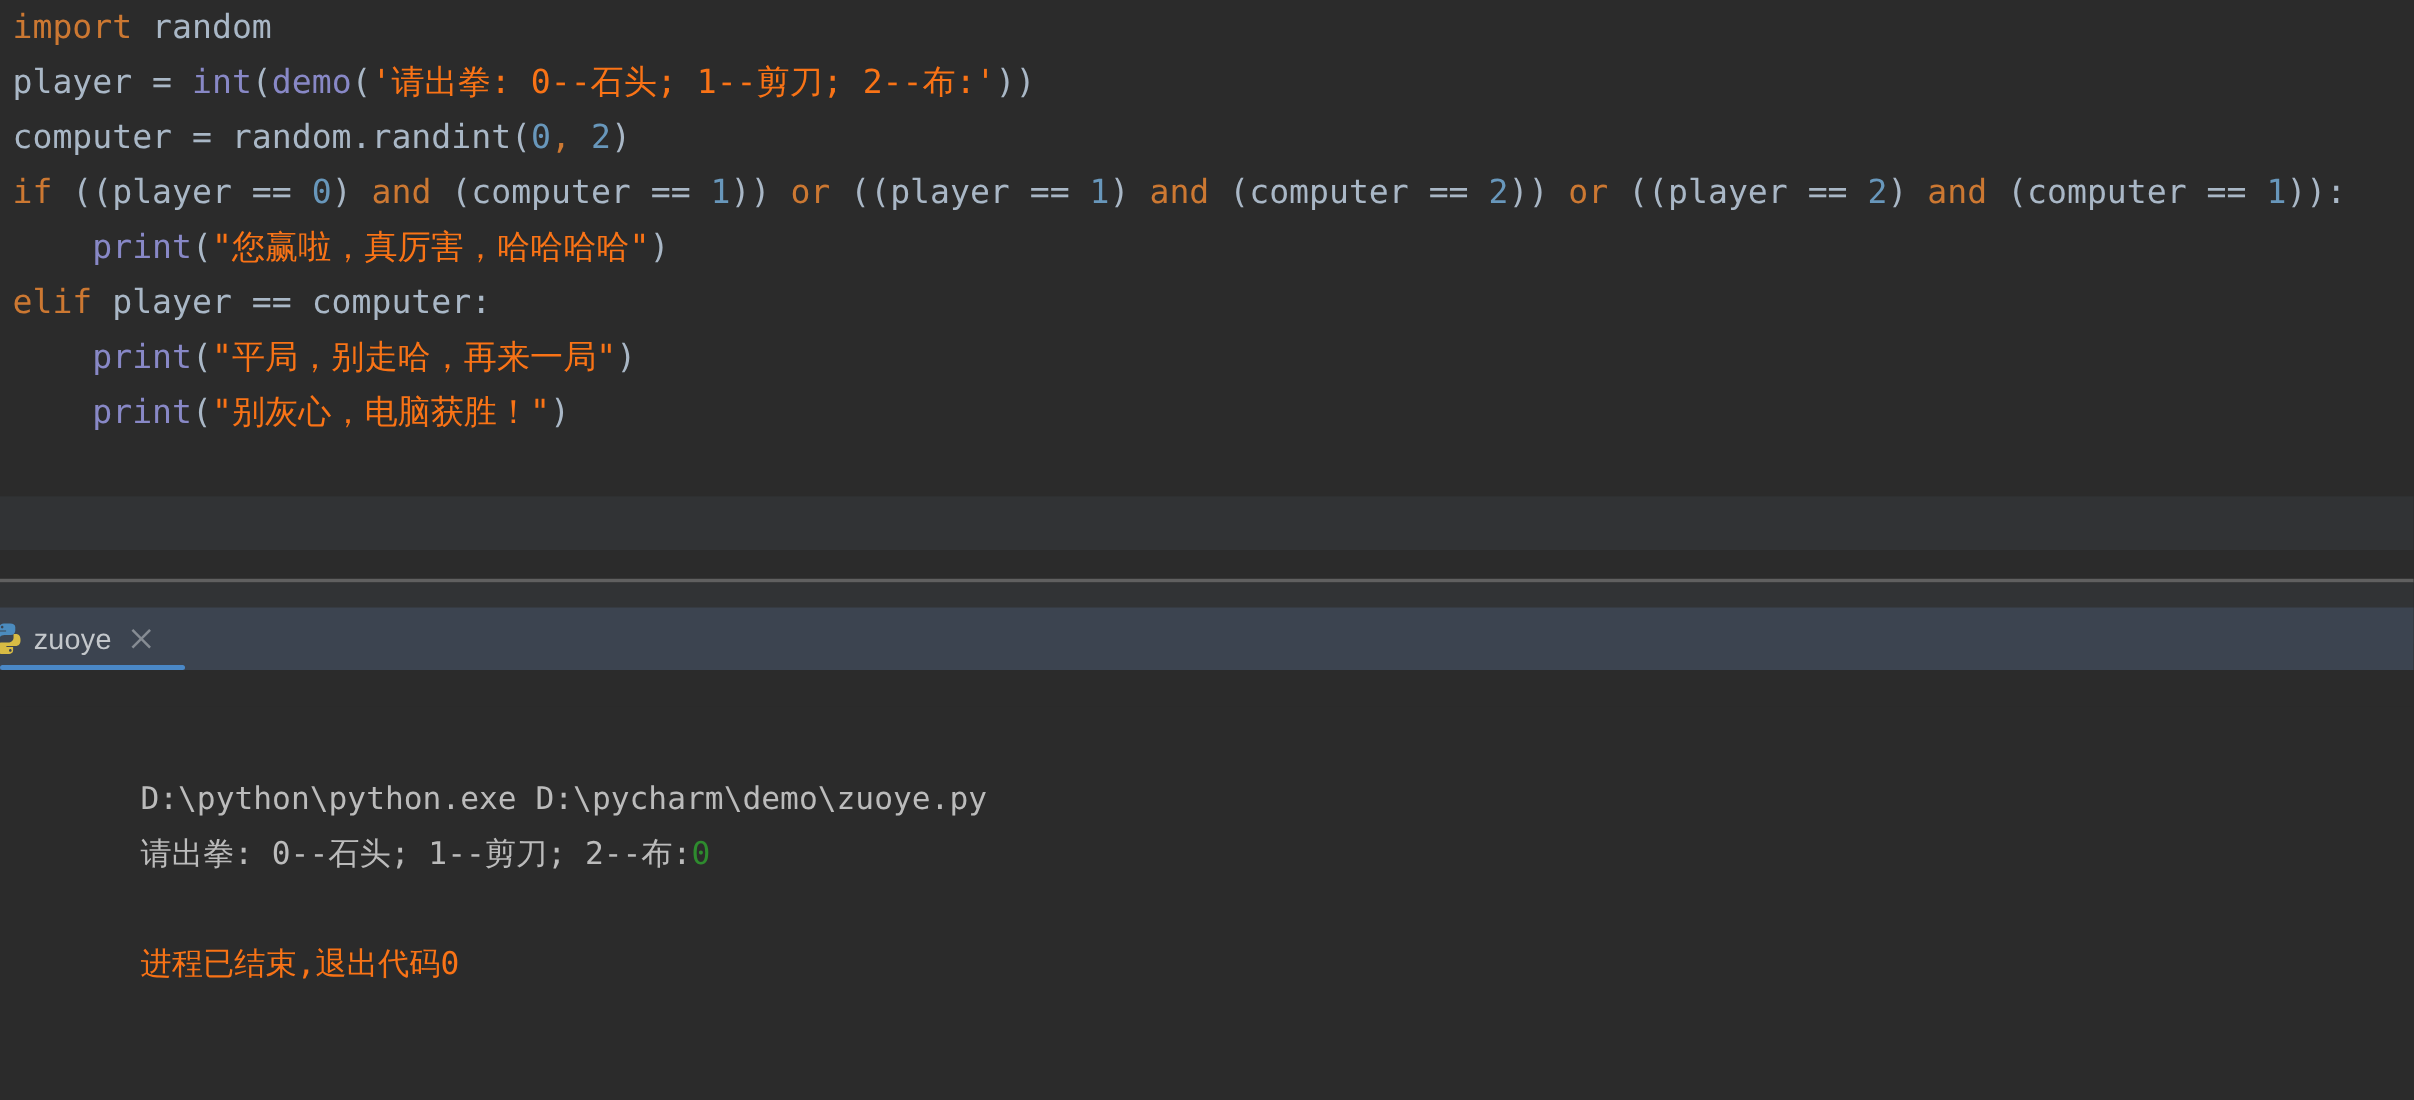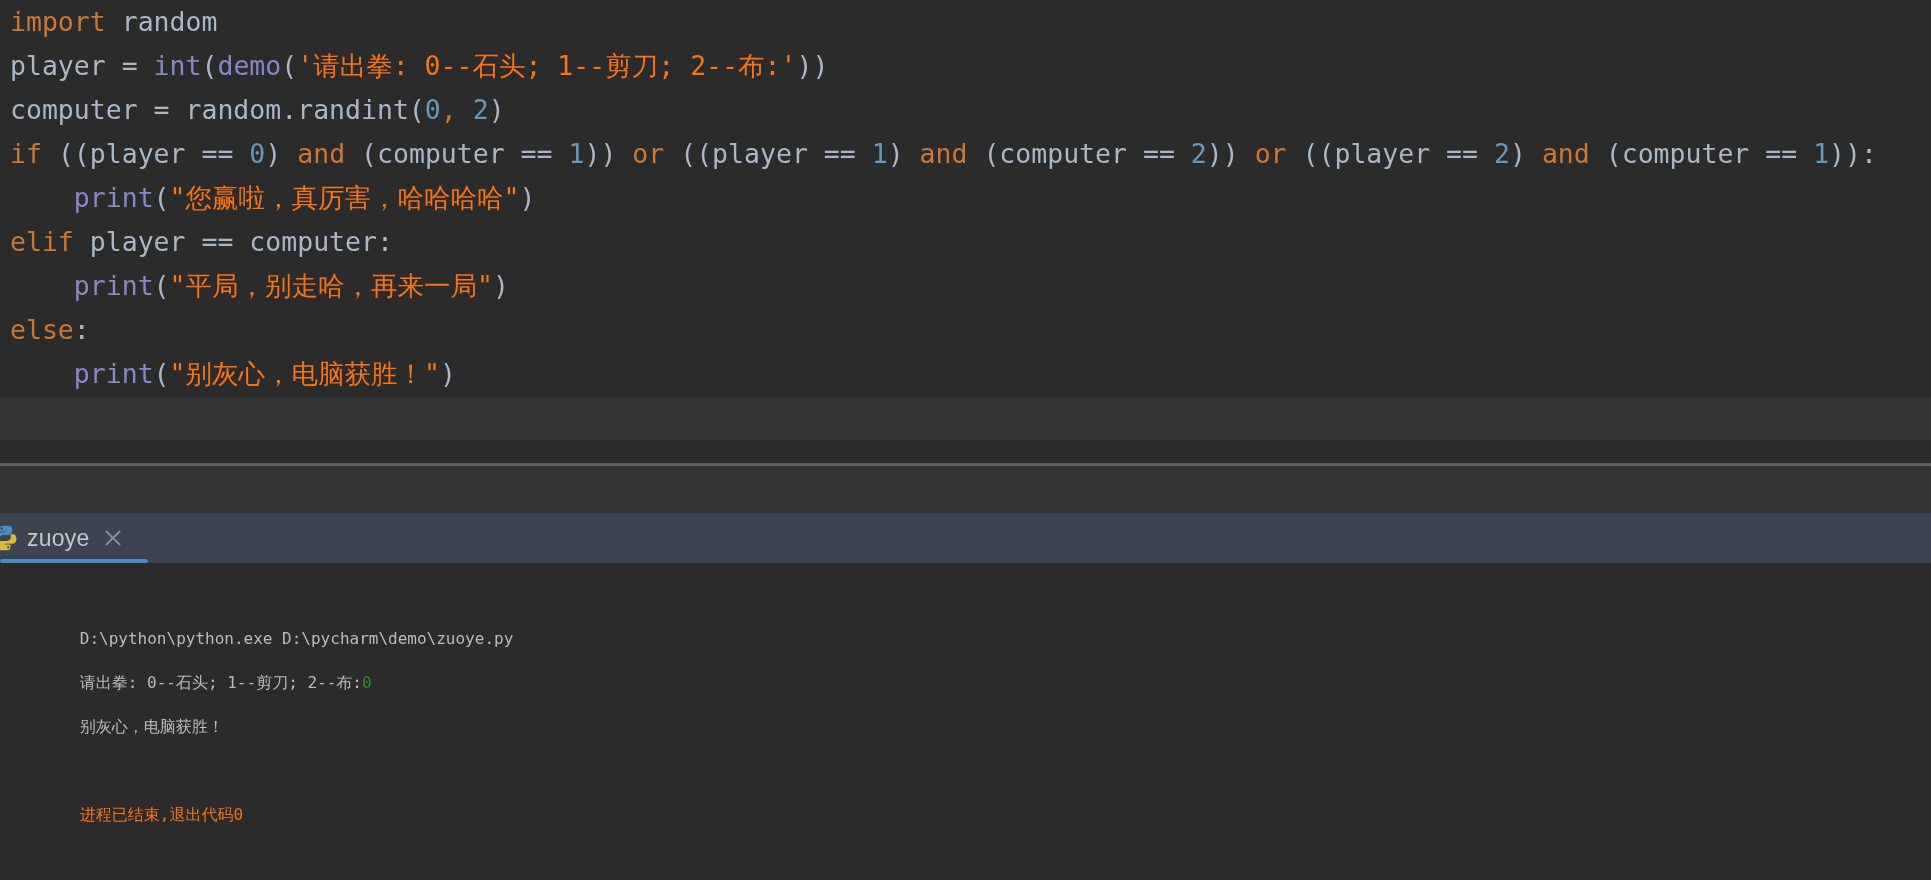--- a/index.html
+++ b/index.html
@@ -46,21 +46,21 @@
     position: absolute; left: 0; top: 463px; width: 1931px; height: 3px;
     background: #606060;
   }
   #band-light-2 {
     position: absolute; left: 0; top: 466px; width: 1931px; height: 49px;
     background: #313335;
   }
 
   
   #tabbar {
-    position: absolute; left: 0; top: 513px; width: 1931px; height: 50px;
+    position: absolute; left: 0; top: 486px; width: 1931px; height: 50px;
     background: #3c4450;
   }
   #tab-zuoye {
     position: absolute; left: 0; top: 0; height: 50px;
     display: flex; align-items: center;
     padding-left: 0px;
   }
   #py-icon {
     width: 28px; height: 28px;
     margin-left: -9px; margin-right: 8px;
@@ -85,21 +85,21 @@
     background: #4a88c7; border-radius: 2px;
   }
 
   
   #console {
     position: absolute; left: 0; top: 565px; width: 1931px; height: 315px;
     background: #2b2b2b; padding-top: 8px;
   }
   .out-line {
     height: 44px; line-height: 44px;
-    font-size: 16px;
+    font-size: 25px;
     white-space: pre;
     padding-left: 22px;
     color: #bbbbbb;
     font-family: "DejaVu Sans Mono", "Liberation Mono", monospace;
   }
   .out-blank { height: 44px; }
   .input-echo { color: #2e8b2e; }
   .exit-line { color: #f97316; }
 </style>
 </head>
@@ -108,21 +108,20 @@
 <div id="app">
 
   <div id="editor">
     <div class="code-line"><span class="kw">import</span><span class="id"> random</span></div>
     <div class="code-line"><span class="id">player = </span><span class="bltn">int</span><span class="id">(</span><span class="bltn">demo</span><span class="id">(</span><span class="str">'请出拳: 0--石头; 1--剪刀; 2--布:'</span><span class="id">))</span></div>
     <div class="code-line"><span class="id">computer = random.randint(</span><span class="num">0</span><span class="comma">,</span><span class="id"> </span><span class="num">2</span><span class="id">)</span></div>
     <div class="code-line"><span class="kw">if</span><span class="id"> ((player == </span><span class="num">0</span><span class="id">) </span><span class="kw">and</span><span class="id"> (computer == </span><span class="num">1</span><span class="id">)) </span><span class="kw">or</span><span class="id"> ((player == </span><span class="num">1</span><span class="id">) </span><span class="kw">and</span><span class="id"> (computer == </span><span class="num">2</span><span class="id">)) </span><span class="kw">or</span><span class="id"> ((player == </span><span class="num">2</span><span class="id">) </span><span class="kw">and</span><span class="id"> (computer == </span><span class="num">1</span><span class="id">)):</span></div>
     <div class="code-line"><span class="id">    </span><span class="bltn">print</span><span class="id">(</span><span class="str">"您赢啦，真厉害，哈哈哈哈"</span><span class="id">)</span></div>
     <div class="code-line"><span class="kw">elif</span><span class="id"> player == computer:</span></div>
     <div class="code-line"><span class="id">    </span><span class="bltn">print</span><span class="id">(</span><span class="str">"平局，别走哈，再来一局"</span><span class="id">)</span></div>
-    <div class="code-line"><span class="kw">else</span><span class="id">:</span></div>
     <div class="code-line"><span class="id">    </span><span class="bltn">print</span><span class="id">(</span><span class="str">"别灰心，电脑获胜！"</span><span class="id">)</span></div>
   </div>
 
   <div id="band-light-1"></div>
   <div id="band-dark-1"></div>
   <div id="splitter"></div>
   <div id="band-light-2"></div>
 
   <div id="tabbar">
     <div id="tab-zuoye">
@@ -138,22 +137,19 @@
     <div id="tab-underline"></div>
   </div>
 
   <div id="console">
     <div class="out-line">
       <span>D:\python\python.exe D:\pycharm\demo\zuoye.py</span>
     </div>
     <div class="out-line">
       <span>请出拳: 0--石头; 1--剪刀; 2--布:</span><span class="input-echo">0</span>
     </div>
-    <div class="out-line">
-      <span>别灰心，电脑获胜！</span>
-    </div>
     <div class="out-blank"></div>
     <div class="out-line exit-line">
       <span>进程已结束,退出代码0</span>
     </div>
   </div>
 
 </div>
 
 </body></html>

